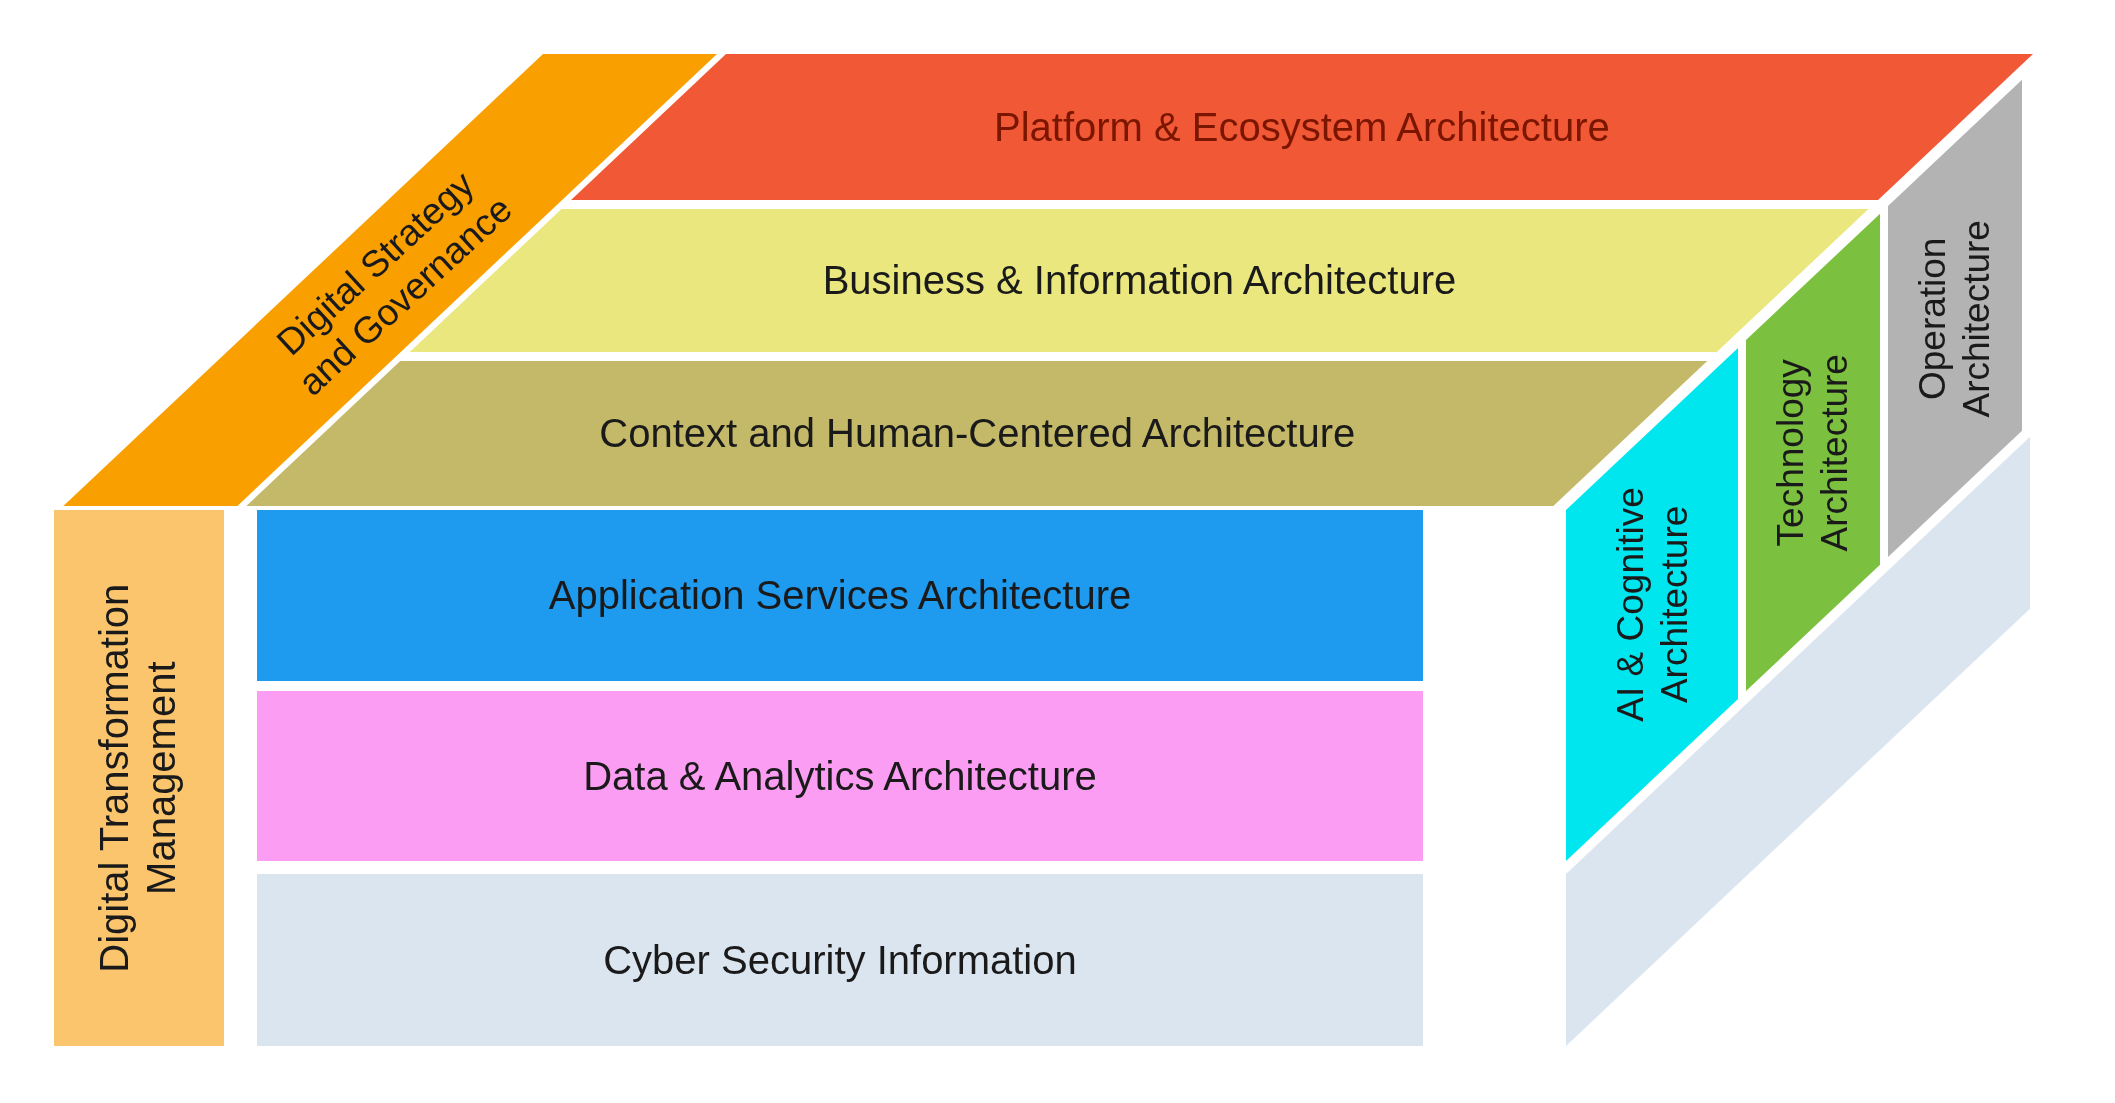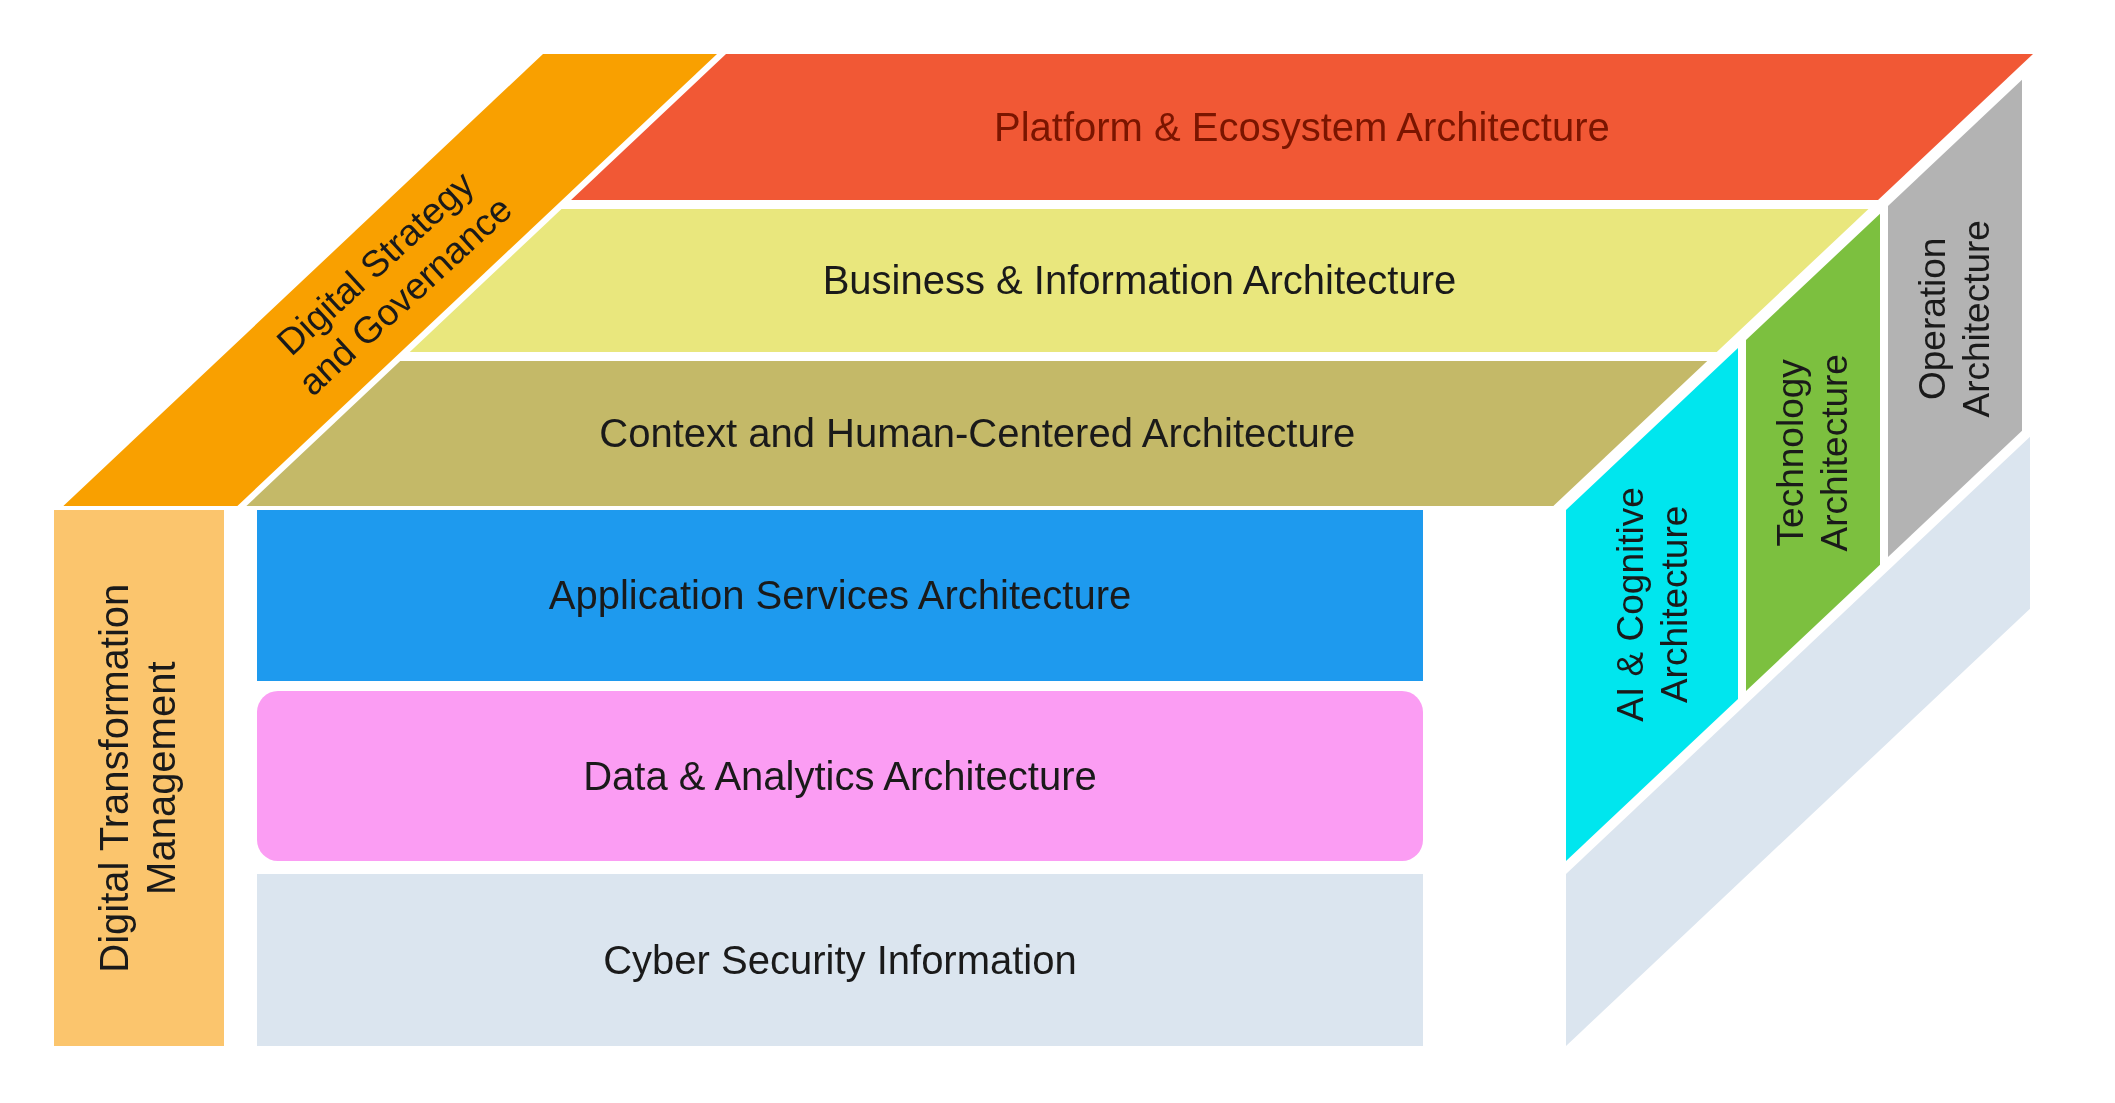--- a/index.html
+++ b/index.html
@@ -92,21 +92,21 @@
     <div class="label two-line rot90">
       <span>Digital Transformation</span>
       <span>Management</span>
     </div>
   </div>
 
   <div class="face layer layer-application" style="background-color: rgb(30, 154, 238);">
     <div class="label">Application Services Architecture</div>
   </div>
 
-  <div class="face layer layer-data" style="background-color: rgb(251, 157, 243); border-radius: 21px;">
+  <div class="face layer layer-data" style="background-color: rgb(251, 157, 243);">
     <div class="label">Data &amp; Analytics Architecture</div>
   </div>
 
   <div class="face layer layer-cyber" style="background-color: rgb(219, 229, 239);">
     <div class="label">Cyber Security Information</div>
   </div>
 
   <div class="face sideskew panel-ai" style="background-color: rgb(0, 230, 238);">
     <div class="label two-line unskewY-rot">
       <span>AI &amp; Cognitive</span>

